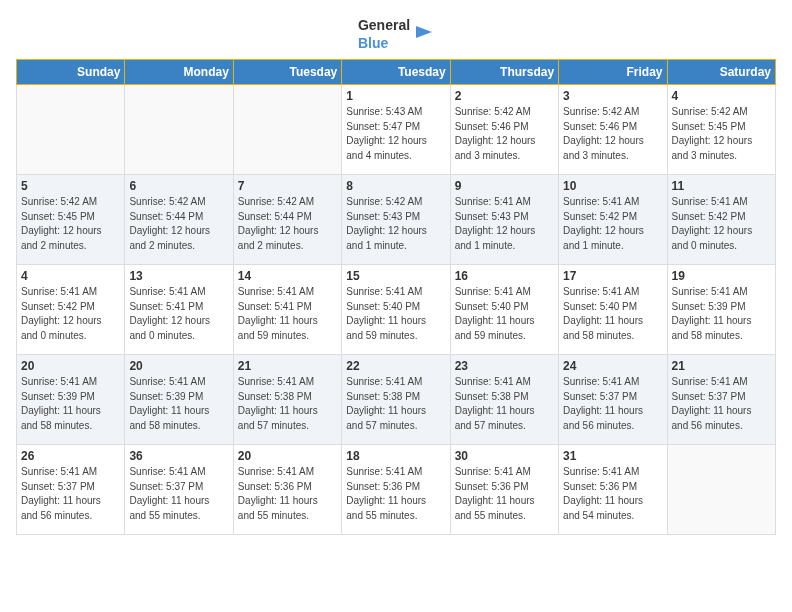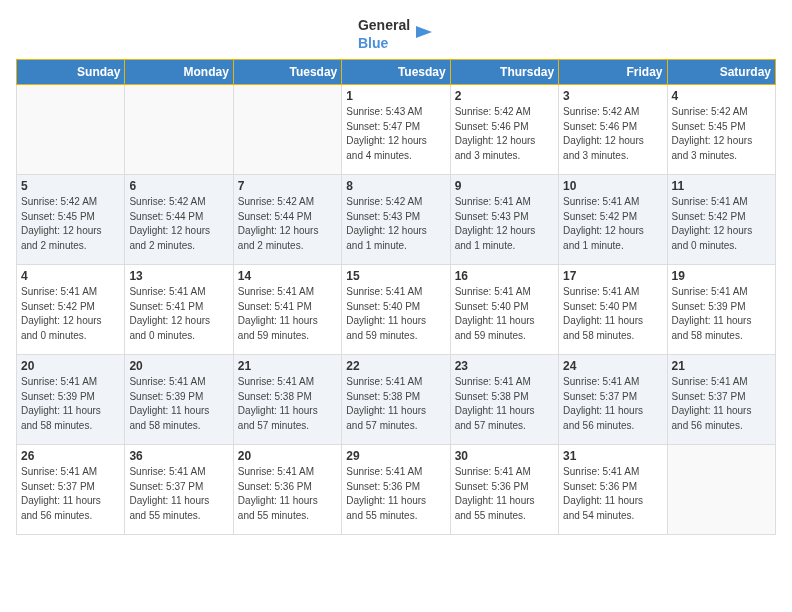--- a/index.html
+++ b/index.html
@@ -312,21 +312,21 @@
 and 55 minutes.</div>
         </td>
         <td>
           <span class="day-number">20</span>
           <div class="day-info" style="white-space: pre-line;">Sunrise: 5:41 AM
 Sunset: 5:36 PM
 Daylight: 11 hours
 and 55 minutes.</div>
         </td>
         <td>
-          <span class="day-number">29</span>
+          <span class="day-number">18</span>
           <div class="day-info" style="white-space: pre-line;">Sunrise: 5:41 AM
 Sunset: 5:36 PM
 Daylight: 11 hours
 and 55 minutes.</div>
         </td>
         <td>
           <span class="day-number">30</span>
           <div class="day-info" style="white-space: pre-line;">Sunrise: 5:41 AM
 Sunset: 5:36 PM
 Daylight: 11 hours

